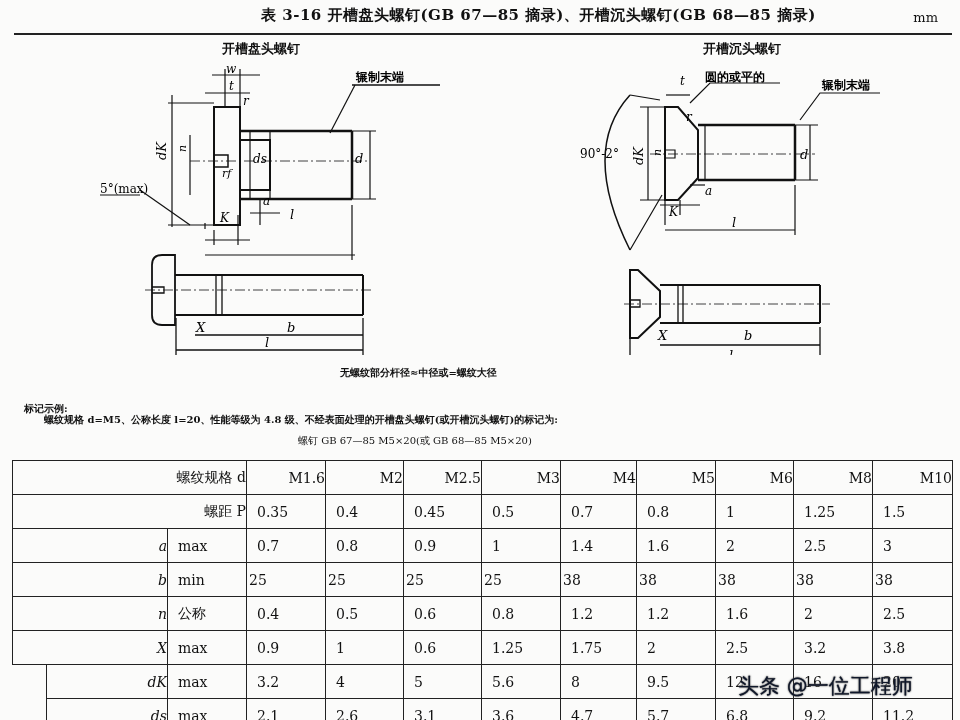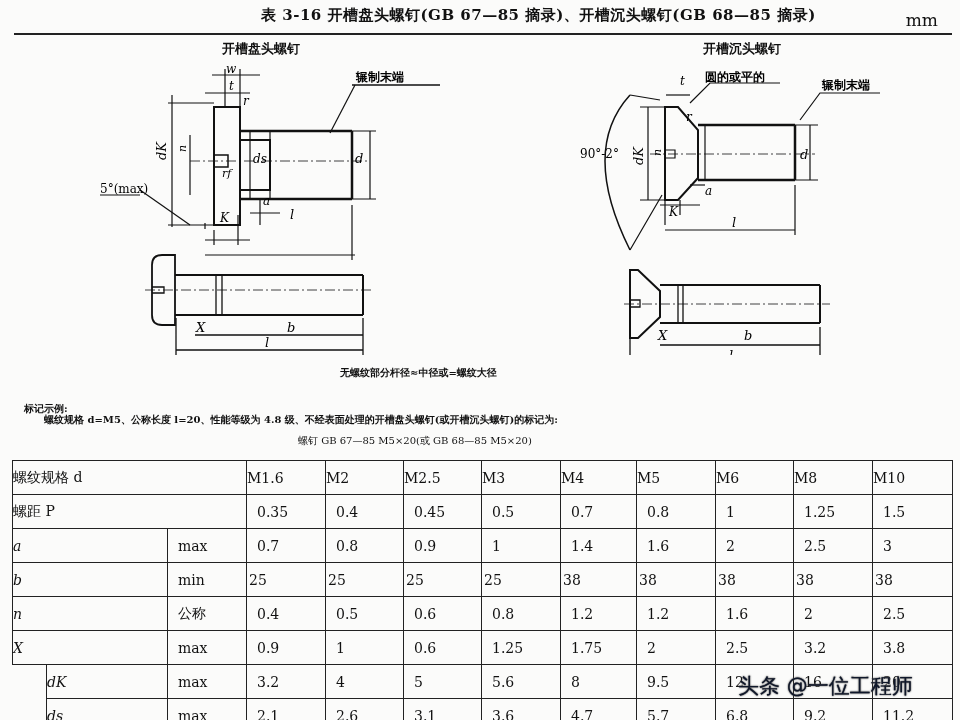--- a/index.html
+++ b/index.html
@@ -1,27 +1,27 @@
 <!DOCTYPE html>
 <html><head>
 <meta charset="utf-8">
 <style>
   html, body { margin:0; padding:0; }
   body { width:960px; height:720px; overflow:hidden; background:#fbfbfa; position:relative;
          font-family:"DejaVu Serif","Liberation Serif",serif; color:#111; }
   .abs { position:absolute; }
   .title { top:6px; left:232px; font-size:15px; font-weight:bold; letter-spacing:0.5px; white-space:nowrap;margin-left:29px; }
-  .unit { top:10px; right:22px; font-size:17px; }
+  .unit { top:10px; right:22px; font-size:13px; }
   .rule { top:33px; left:14px; width:938px; height:2px; background:#222; }
   .caption { font-size:13px; font-weight:bold; white-space:nowrap; }
   .note { font-size:10px; font-weight:bold; white-space:nowrap; }
   svg text { font-family:"DejaVu Serif","Liberation Serif",serif; }
   table.spec { position:absolute; left:12px; top:460px; border-collapse:collapse; }
   table.spec td { border:1.5px solid #222; height:33px; padding:0 0 0 10px; font-size:14px; white-space:nowrap; }
-  table.spec td.c { text-align:left; padding:0; }
+  table.spec td.c { text-align:right; padding:0; }
   table.spec tr.hdr td { font-weight:normal; }
   .it { font-style:italic; }
   .watermark { left:738px; top:672px; font-family:"DejaVu Sans","Liberation Sans",sans-serif; font-size:21px;
                color:#0f172a; text-shadow:0 0 2px #555, 0 0 1px #333; white-space:nowrap; }
 </style>
 </head>
 <body>
 
 <div class="abs title">表 3-16   开槽盘头螺钉(GB 67—85 摘录)、开槽沉头螺钉(GB 68—85 摘录)</div>
 <div class="abs unit">mm</div>

